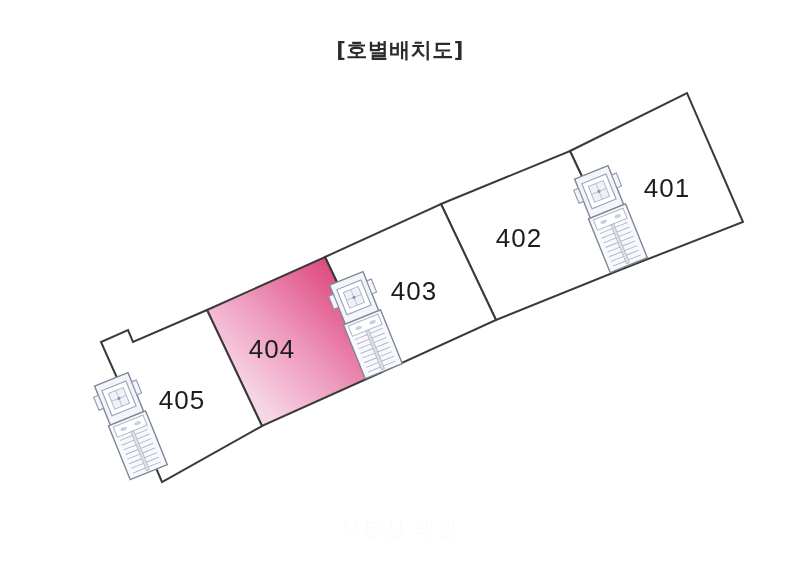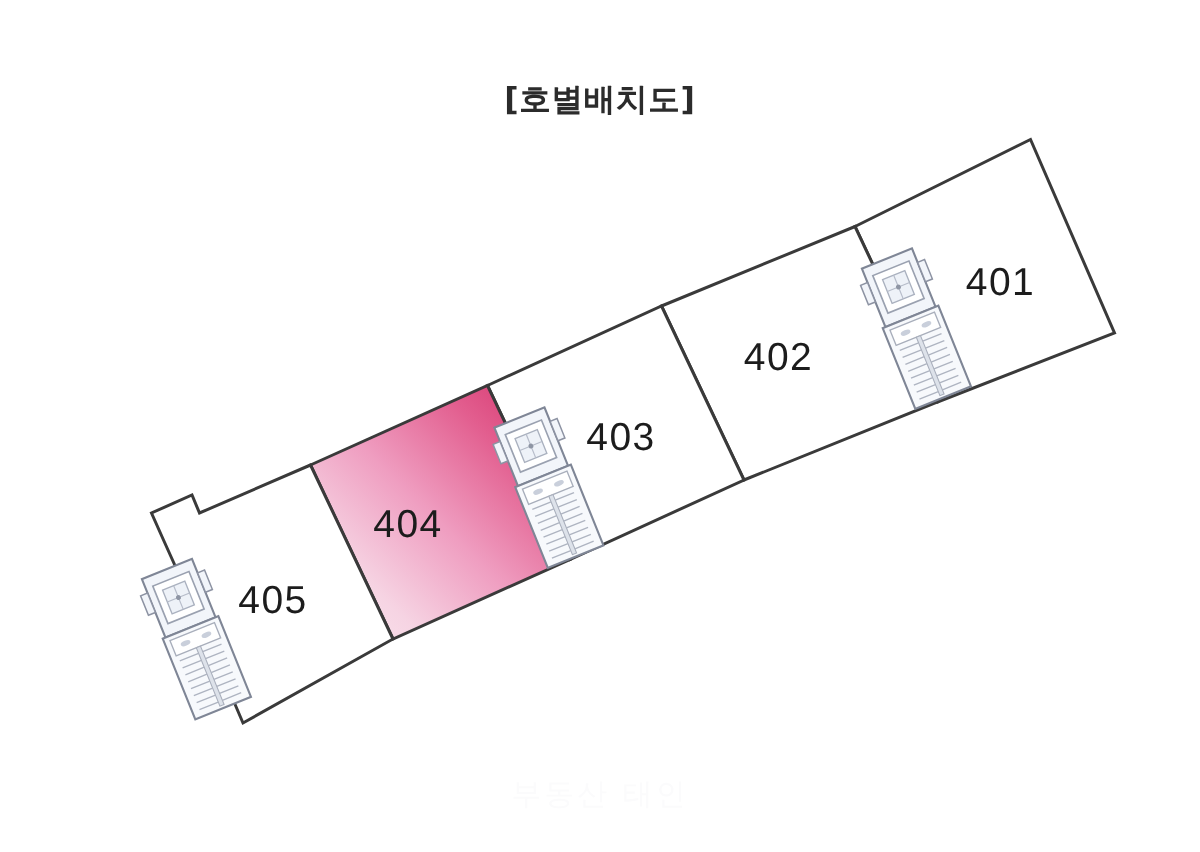--- a/index.html
+++ b/index.html
@@ -21,21 +21,20 @@
     top: 36px;
     left: 0;
     width: 800px;
     text-align: center;
     font-size: 21px;
     font-weight: bold;
     letter-spacing: 0.5px;
     color: #2b2b2b;
     font-family: "DejaVu Sans", sans-serif;
     white-space: pre;
-    margin-top: 16px;
   }
 
   #floorplan-svg {
     position: absolute;
     top: 0;
     left: 0;
     width: 800px;
     height: 568px;
   }
 

